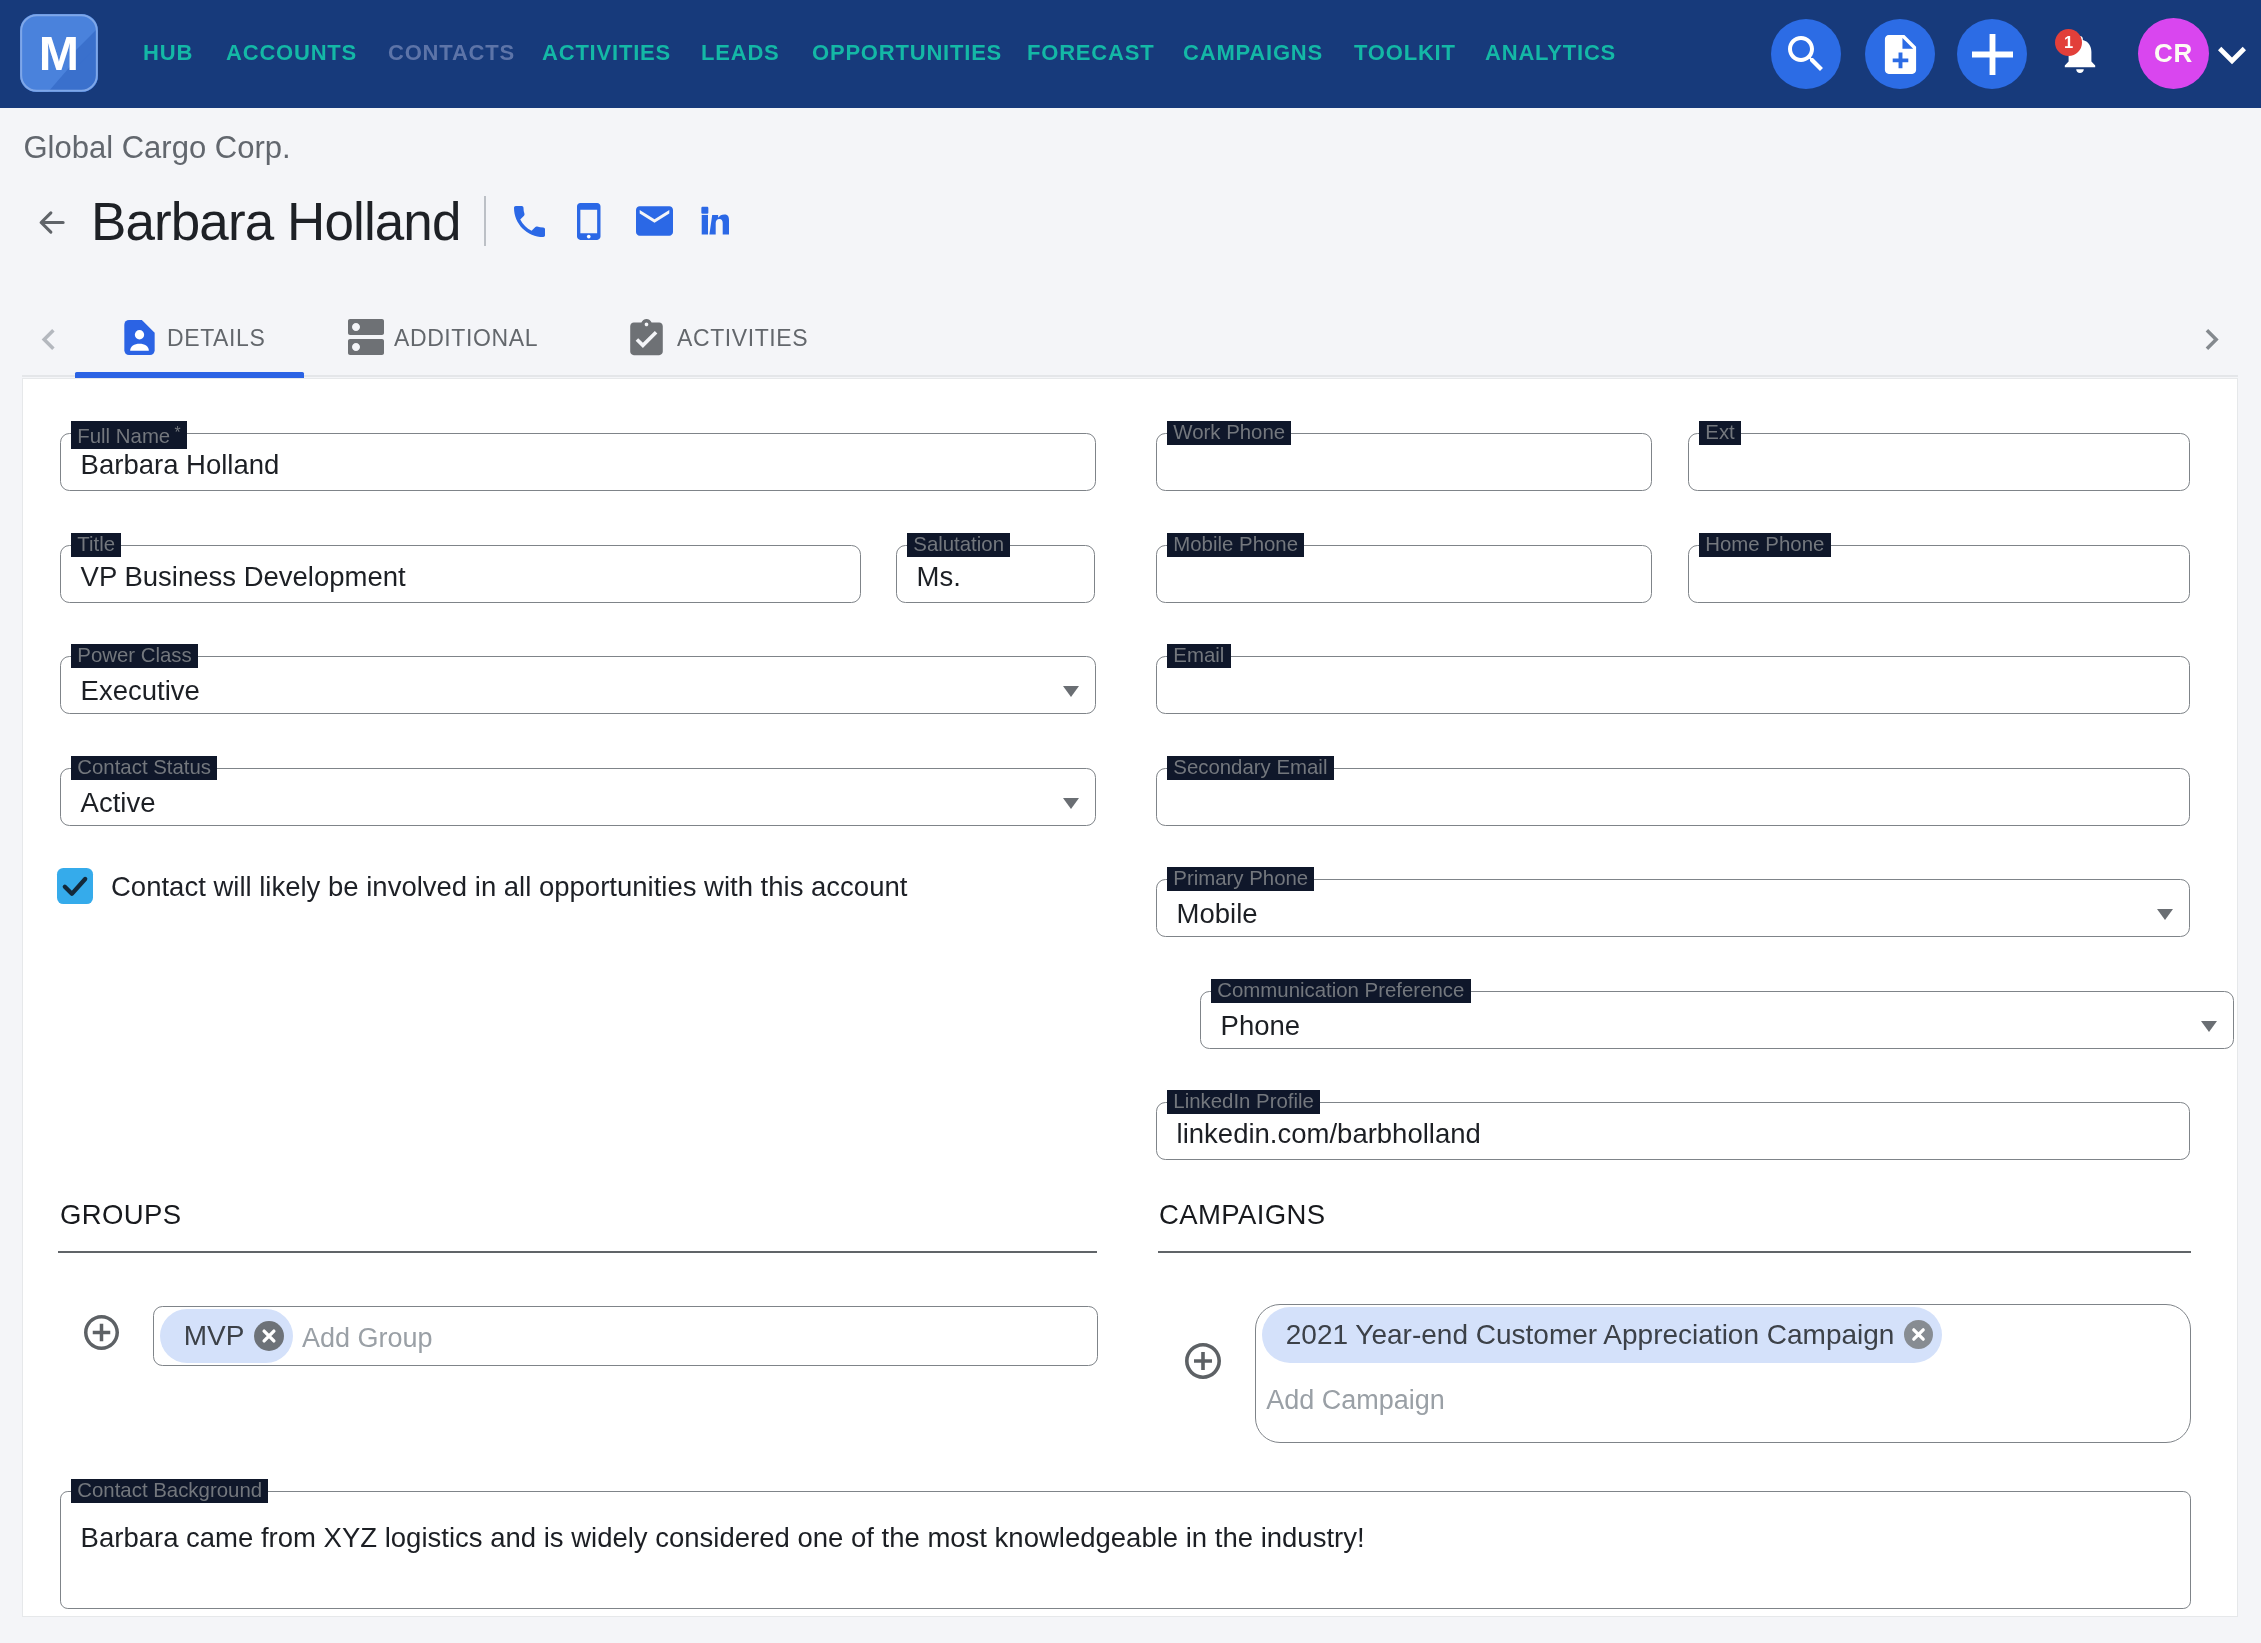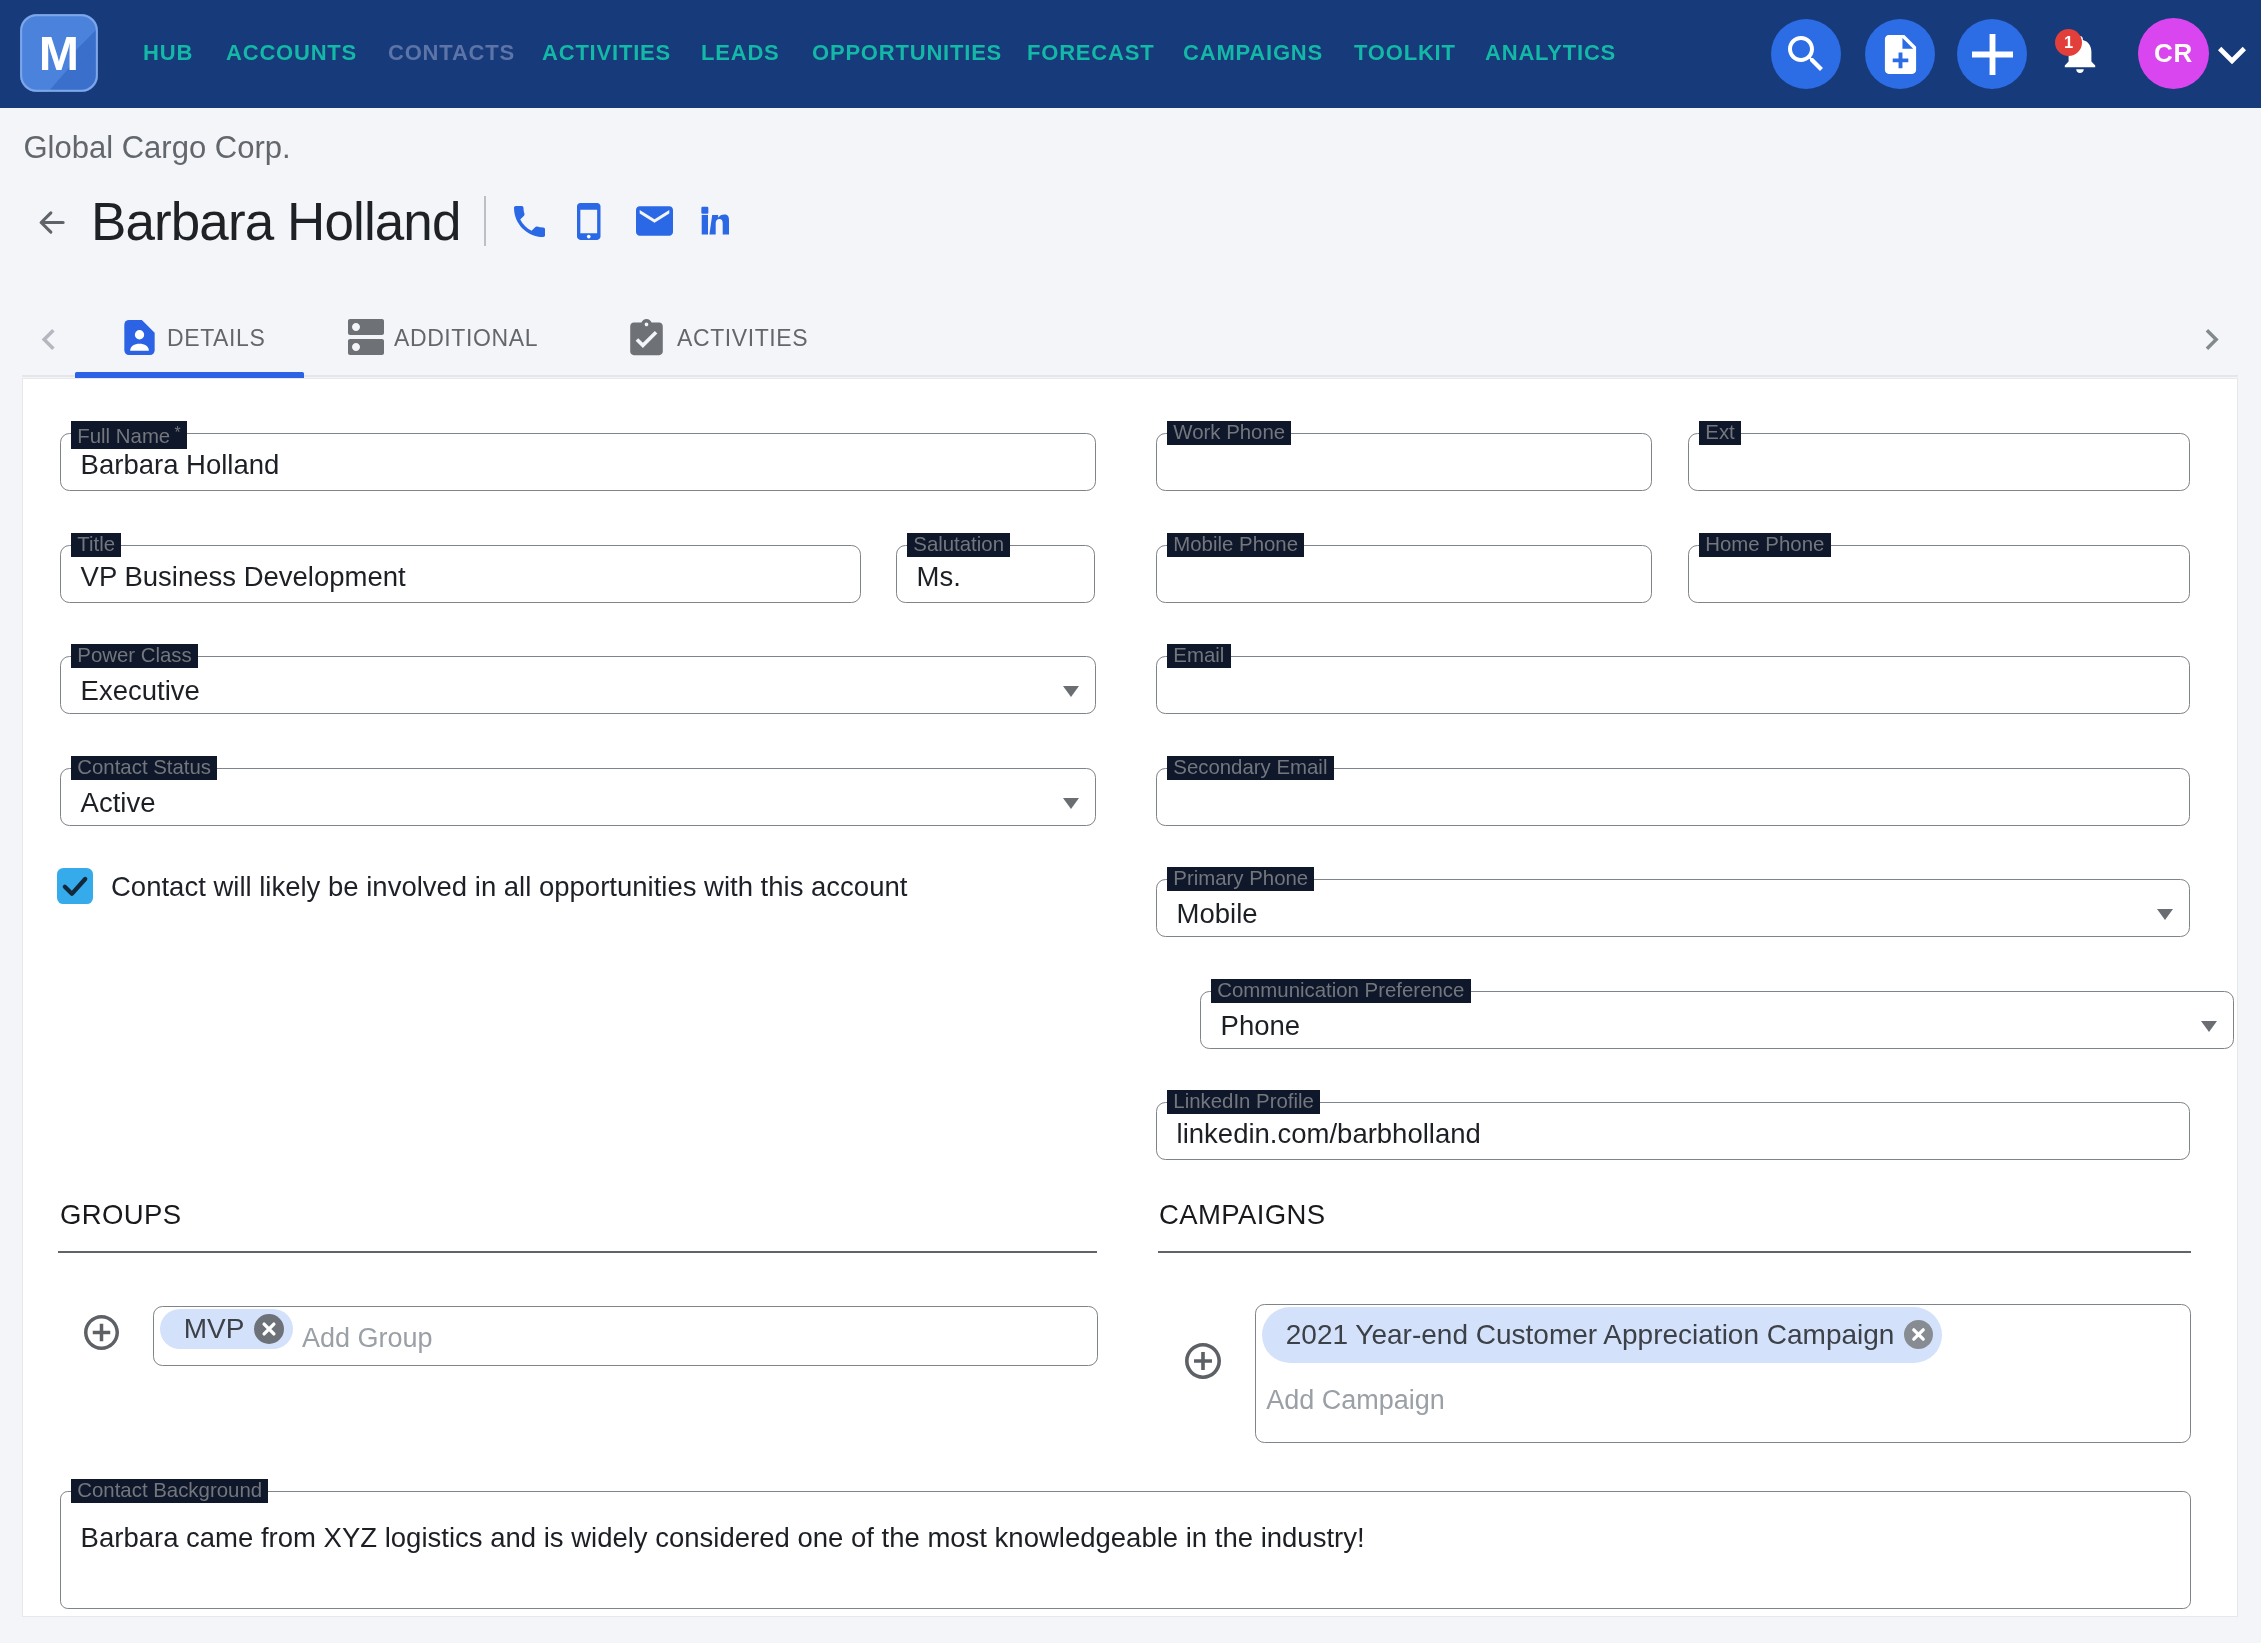--- a/index.html
+++ b/index.html
@@ -209,35 +209,35 @@
   <div class="lbl">LinkedIn Profile</div>
   <div class="val">linkedin.com/barbholland</div>
 </div>
 
 <div class="sechead" style="left:60px; top:1199px;">GROUPS</div>
 <div class="secrule" style="left:58px; top:1251px; width:1039px;"></div>
 <svg style="position:absolute; left:84px; top:1315px;" width="35" height="35" viewBox="2 2 20 20">
     <path fill="#5d6165" d="M13 7h-2v4H7v2h4v4h2v-4h4v-2h-4V7zm-1-5C6.48 2 2 6.48 2 12s4.48 10 10 10 10-4.48 10-10S17.52 2 12 2zm0 18c-4.41 0-8-3.59-8-8s3.59-8 8-8 8 3.59 8 8-3.59 8-8 8z"></path>
   </svg>
 <div class="fld" style="left:153px; top:1306px; width:945px; height:60px;">
-  <div class="chip" style="left:6.3px; top:2.4px; height:40px; padding:0 9.4px 0 23.5px;">MVP
+  <div class="chip" style="left:6.3px; top:2.4px; height:54px; padding:0 9.4px 0 23.5px;">MVP
     <svg style="margin-left:9.4px;" width="30" height="30" viewBox="0 0 40 40">
         <circle cx="20" cy="20" r="20" fill="#6d7278"></circle>
         <path fill="none" stroke="#fff" stroke-width="4.5" stroke-linecap="round" d="M13.5 13.5 26.5 26.5 M26.5 13.5 13.5 26.5"></path>
       </svg>
   </div>
   <div class="ph" style="left:148px; top:15.7px;">Add Group</div>
 </div>
 
 <div class="sechead" style="left:1159px; top:1199px;">CAMPAIGNS</div>
 <div class="secrule" style="left:1158px; top:1251px; width:1033px;"></div>
 <svg style="position:absolute; left:1185px; top:1343px;" width="36" height="36" viewBox="2 2 20 20">
     <path fill="#5d6165" d="M13 7h-2v4H7v2h4v4h2v-4h4v-2h-4V7zm-1-5C6.48 2 2 6.48 2 12s4.48 10 10 10 10-4.48 10-10S17.52 2 12 2zm0 18c-4.41 0-8-3.59-8-8s3.59-8 8-8 8 3.59 8 8-3.59 8-8 8z"></path>
   </svg>
-<div class="fld" style="left:1255px; top:1304px; width:936px; height:139px;">
+<div class="fld" style="left:1255px; top:1304px; width:936px; height:139px;border-radius:25px;">
   <div class="chip" style="left:6.3px; top:1.6px; height:56px; padding:0 9.4px 0 23.5px;">2021 Year-end Customer Appreciation Campaign
     <svg style="margin-left:9.4px;" width="29" height="29" viewBox="0 0 40 40">
         <circle cx="20" cy="20" r="20" fill="#878c92"></circle>
         <path fill="none" stroke="#fff" stroke-width="4.5" stroke-linecap="round" d="M13.5 13.5 26.5 26.5 M26.5 13.5 13.5 26.5"></path>
       </svg>
   </div>
   <div class="ph" style="left:10.2px; top:80px;">Add Campaign</div>
 </div>
 
 <div class="fld" style="left:60px; top:1491px; width:2131px; height:118px; border-radius:7.8px;">

